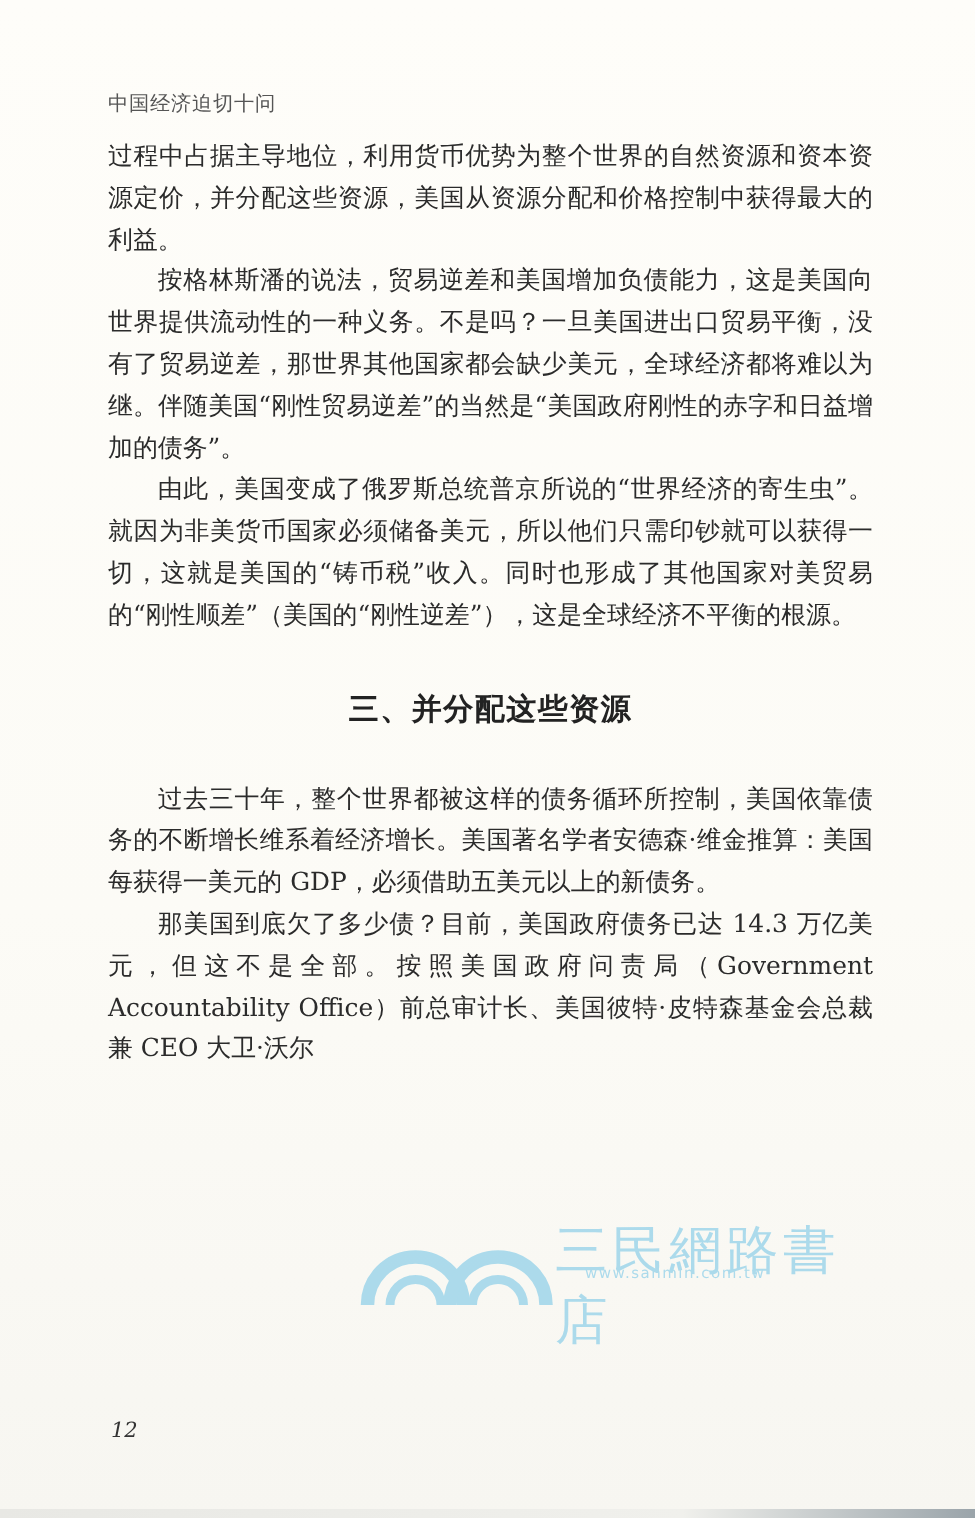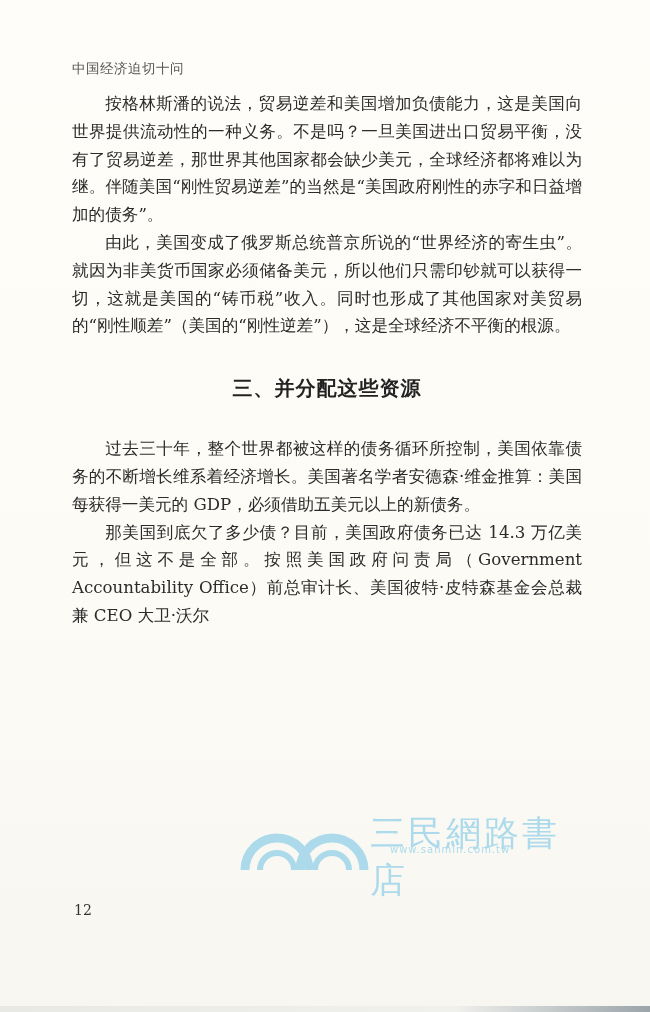--- a/index.html
+++ b/index.html
@@ -27,22 +27,22 @@
     text-align: justify; text-justify: inter-character;
     text-indent: 2em; color: #2b2b2b;
   }
   .para.noindent { text-indent: 0; }
   .section-title {
     text-align: center; font-size: 20px; font-weight: bold;
     margin: 35px 0 33px 0; color: #222; letter-spacing: 1px;
     font-family: "DejaVu Sans", "Liberation Sans", sans-serif;
   }
   .folio {
-    position: absolute; left: 74px; top: 902px;
-    font-size: 14px; color: #333;
+    position: absolute; left: 74px; top: 946px;
+    font-size: 14px; color: #333; font-style: italic;
   }
   .watermark {
     position: absolute; left: 240px; top: 812px; width: 320px; height: 60px;
     pointer-events: none; opacity: 0.55;
   }
   .watermark .arcs { position: absolute; left: 0; top: 0; }
   .watermark .wm-name {
     position: absolute; left: 130px; top: -2px;
     font-size: 35px; color: #6ec3e6; letter-spacing: 3px;
     font-family: "DejaVu Serif", serif;
@@ -58,20 +58,21 @@
   }
 </style>
 </head>
 <body>
 
 <div class="page">
 
   <div class="running-head">中国经济迫切十问</div>
 
   <div class="body-text">
+    <p class="para noindent">过程中占据主导地位，利用货币优势为整个世界的自然资源和资本资源定价，并分配这些资源，美国从资源分配和价格控制中获得最大的利益。</p>
     <p class="para">按格林斯潘的说法，贸易逆差和美国增加负债能力，这是美国向世界提供流动性的一种义务。不是吗？一旦美国进出口贸易平衡，没有了贸易逆差，那世界其他国家都会缺少美元，全球经济都将难以为继。伴随美国“刚性贸易逆差”的当然是“美国政府刚性的赤字和日益增加的债务”。</p>
     <p class="para">由此，美国变成了俄罗斯总统普京所说的“世界经济的寄生虫”。就因为非美货币国家必须储备美元，所以他们只需印钞就可以获得一切，这就是美国的“铸币税”收入。同时也形成了其他国家对美贸易的“刚性顺差”（美国的“刚性逆差”），这是全球经济不平衡的根源。</p>
 
     <div class="section-title">三、并分配这些资源</div>
 
     <p class="para">过去三十年，整个世界都被这样的债务循环所控制，美国依靠债务的不断增长维系着经济增长。美国著名学者安德森·维金推算：美国每获得一美元的 GDP，必须借助五美元以上的新债务。</p>
     <p class="para">那美国到底欠了多少债？目前，美国政府债务已达 14.3 万亿美元，但这不是全部。按照美国政府问责局（Government Accountability Office）前总审计长、美国彼特·皮特森基金会总裁兼 CEO 大卫·沃尔</p>
   </div>
 
   <div class="watermark">

